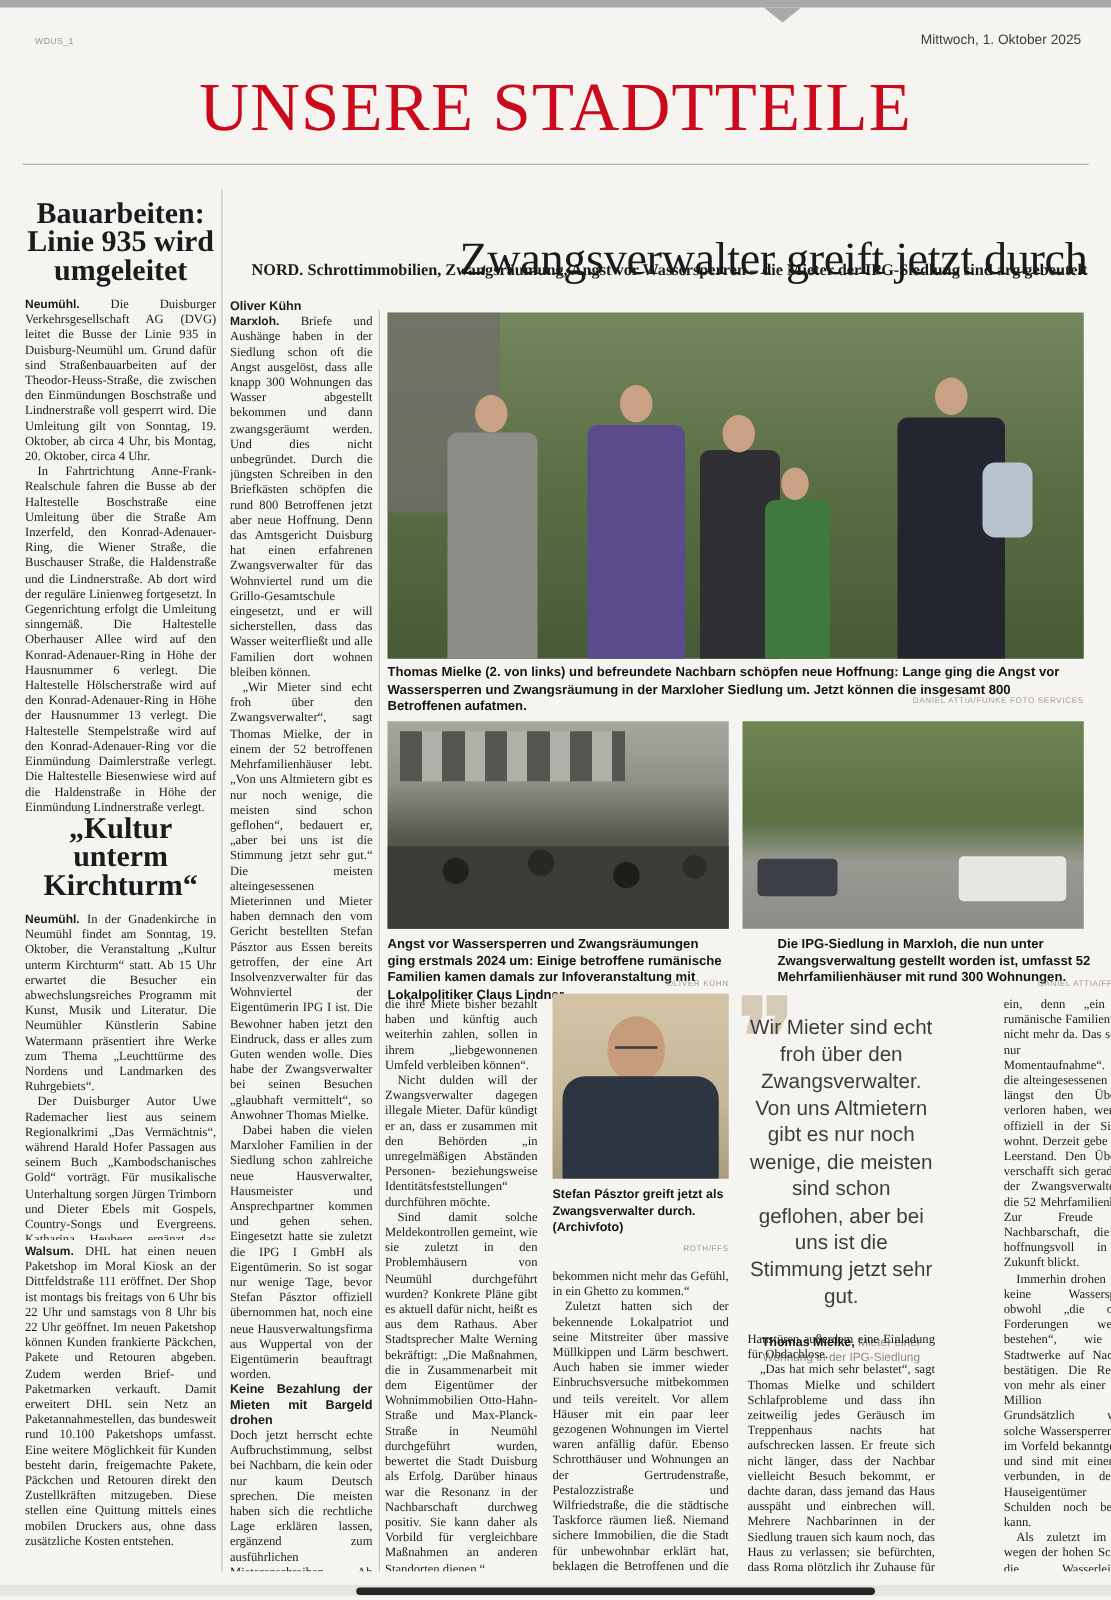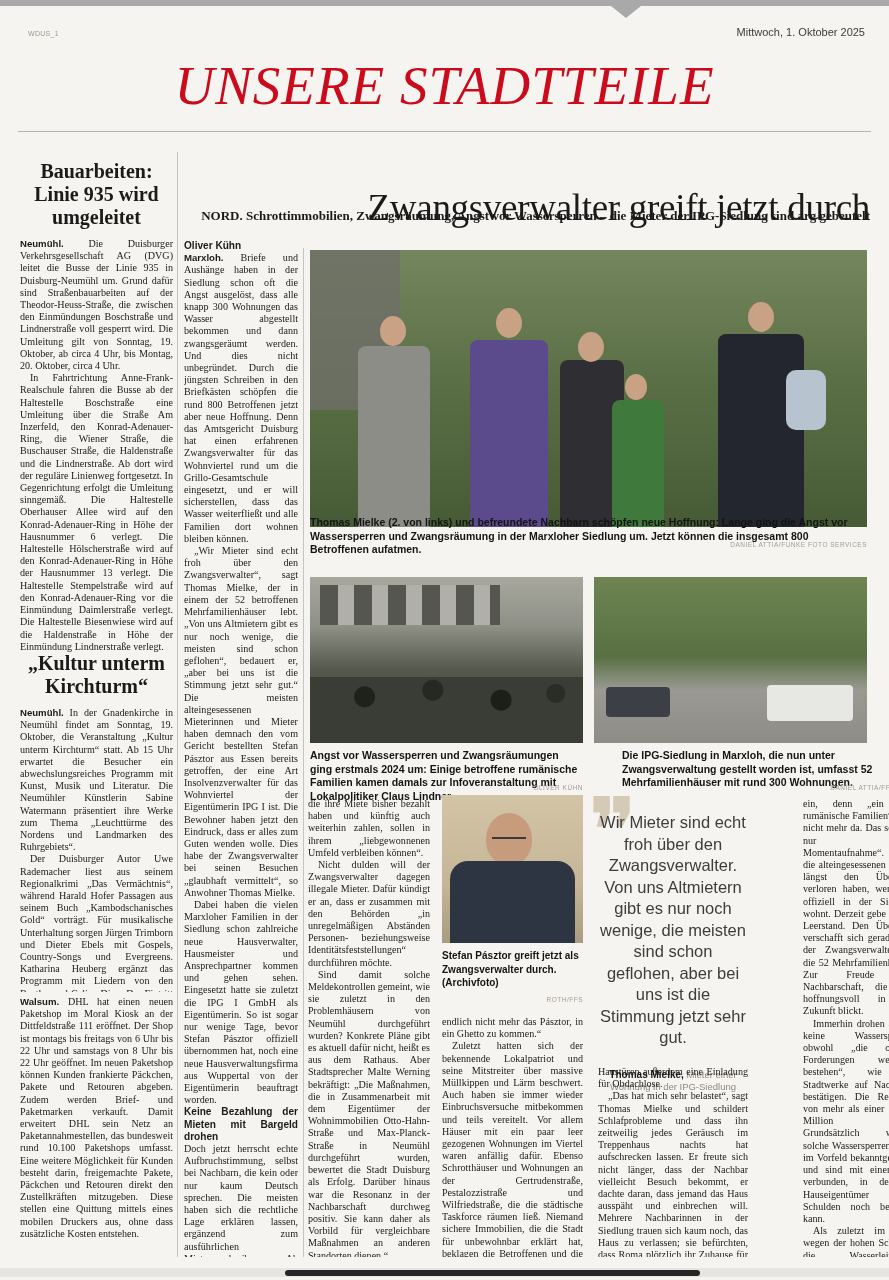--- a/index.html
+++ b/index.html
@@ -11,26 +11,26 @@
   .top-chrome{position:absolute;top:0;left:0;width:889px;height:6px;background:#a9a9a9;}
   .top-handle{position:absolute;top:6px;left:611px;width:0;height:0;
     border-left:15px solid transparent;border-right:15px solid transparent;border-top:12px solid #a9a9a9;}
   .hscroll-track{position:absolute;left:0;top:1268px;width:889px;height:9px;background:#e7e5e1;}
   .hscroll-thumb{position:absolute;left:285px;top:1270px;width:415px;height:6px;background:#262626;border-radius:3px;}
   
   .page-code{position:absolute;left:28px;top:30px;font-family:"Liberation Sans",sans-serif;font-size:7px;color:#9a9791;letter-spacing:.3px;}
   .page-date{position:absolute;right:24px;top:26px;font-family:"Liberation Sans",sans-serif;font-size:11px;color:#3c3c3c;}
   .section-title{position:absolute;left:18px;top:56px;width:853px;text-align:center;
     font-family:"Liberation Serif",serif;font-weight:400;font-size:55px;line-height:60px;
-    color:#cb0a1c;letter-spacing:1px;font-style:italic;}
+    color:#cb0a1c;letter-spacing:1px;}
   .masthead-rule{position:absolute;left:18px;top:131px;width:853px;border-top:1px solid #b6b3ac;}
   
   .vrule{position:absolute;width:1px;background:#c7c4bd;}
   
-  .hd-sidebar{font-family:"Liberation Serif",serif;font-weight:700;font-size:20px;line-height:23px;text-align:center;margin:0 0 9px;}
+  .hd-sidebar{font-family:"Liberation Serif",serif;font-weight:700;font-size:24px;line-height:23px;text-align:center;margin:0 0 9px;}
   .body-col p{margin:0;font-size:10.1px;line-height:12.2px;text-align:justify;}
   .body-col p.ind{text-indent:10px;}
   .lead{font-family:"Liberation Sans",sans-serif;font-weight:700;font-size:9.6px;}
   .byline{font-family:"Liberation Sans",sans-serif;font-weight:700;font-size:11px;margin:0 0 12px;}
   .inline-sub{font-family:"Liberation Sans",sans-serif;font-weight:700;font-size:11px;line-height:13.5px;
     text-align:left;margin:6px 0 3px;text-indent:0 !important;}
   .headline{position:absolute;left:183px;top:163px;width:687px;text-align:right;
     font-family:"Liberation Serif",serif;font-weight:400;font-size:37px;line-height:40px;letter-spacing:-.3px;}
   .subhead{position:absolute;left:183px;top:208px;width:687px;text-align:right;
     font-family:"Liberation Serif",serif;font-weight:700;font-size:13px;line-height:16px;}
@@ -109,21 +109,21 @@
   <div class="fig" style="left:160px;top:90px;width:78px;height:187px;background:#5b4b8c;"></div>
   <div class="head" style="left:186px;top:58px;"></div>
   <div class="fig" style="left:250px;top:110px;width:64px;height:167px;background:#2e2e33;"></div>
   <div class="head" style="left:268px;top:82px;"></div>
   <div class="fig" style="left:302px;top:150px;width:52px;height:127px;background:#3f7a3c;"></div>
   <div class="head" style="left:315px;top:124px;width:22px;height:26px;"></div>
   <div class="fig" style="left:408px;top:84px;width:86px;height:193px;background:#23262e;"></div>
   <div class="head" style="left:438px;top:52px;"></div>
   <div class="fig" style="left:476px;top:120px;width:40px;height:60px;background:#b7c4cf;border-radius:10px;"></div>
 </div>
-<div style="position:absolute;left:310px;top:516px;width:557px;height:38px;">
+<div style="position:absolute;left:310px;top:532px;width:557px;height:38px;">
   <div class="caption">Thomas Mielke (2. von links) und befreundete Nachbarn schöpfen neue Hoffnung: Lange ging die Angst vor Wassersperren und Zwangsräumung in der Marxloher Siedlung um. Jetzt können die insgesamt 800 Betroffenen aufatmen.</div>
   <div class="credit" style="position:absolute;right:0;bottom:6px;">DANIEL ATTIA/FUNKE FOTO SERVICES</div>
 </div>
 
 <div class="photo ph-crowd" style="left:310px;top:577px;width:273px;height:166px;">
   <div class="win"></div>
   <div style="position:absolute;left:0;bottom:0;width:100%;height:66px;background:radial-gradient(circle at 20% 30%,#1f211c 0 10px,transparent 11px),radial-gradient(circle at 45% 20%,#262822 0 10px,transparent 11px),radial-gradient(circle at 70% 35%,#1c1e19 0 10px,transparent 11px),radial-gradient(circle at 90% 25%,#2a2c26 0 9px,transparent 10px),#3a3d35;"></div>
 </div>
 <div class="photo ph-street" style="left:594px;top:577px;width:273px;height:166px;">
   <div class="car" style="left:12px;bottom:26px;width:64px;height:30px;background:#3c4046;"></div>
@@ -148,21 +148,21 @@
 <div class="photo ph-pasztor" style="left:442px;top:795px;width:141px;height:148px;">
   <div class="p-head"></div>
   <div class="p-glasses"></div>
   <div class="p-body"></div>
 </div>
 <div style="position:absolute;left:442px;top:949px;width:141px;height:56px;">
   <div class="caption" style="font-size:10px;">Stefan Pásztor greift jetzt als Zwangsverwalter durch. (Archivfoto)</div>
   <div class="credit" style="position:absolute;right:0;bottom:2px;">ROTH/FFS</div>
 </div>
 <section style="position:absolute;left:442px;top:1016px;width:141px;height:241px;" class="body-col clip">
-  <p>endlich nicht mehr das Pásztor, in ein Ghetto zu kommen.“</p>
+  <p>bekommen nicht mehr das Gefühl, in ein Ghetto zu kommen.“</p>
   <p class="ind">Zuletzt hatten sich der bekennende Lokalpatriot und seine Mitstreiter über massive Müllkippen und Lärm beschwert. Auch haben sie immer wieder Einbruchsversuche mitbekommen und teils vereitelt. Vor allem Häuser mit ein paar leer gezogenen Wohnungen im Viertel waren anfällig dafür. Ebenso Schrotthäuser und Wohnungen an der Gertrudenstraße, Pestalozzistraße und Wilfriedstraße, die die städtische Taskforce räumen ließ. Niemand sichere Immobilien, die die Stadt für unbewohnbar erklärt hat, beklagen die Betroffenen und die Nachbarn gleichermaßen. Versiegelte Türen seien offenkundig für Einbrecher sowie Hausbesetzer keine großen Hürden und offene</p>
 </section>
 
 <div class="quote-wrap" style="left:598px;top:812px;width:150px;">
   <div class="quote-mark">❞</div>
   <p class="quote-text">Wir Mieter sind echt froh über den Zwangsverwalter. Von uns Altmietern gibt es nur noch wenige, die meisten sind schon geflohen, aber bei uns ist die Stimmung jetzt sehr gut.</p>
   <div class="quote-attr"><b>Thomas Mielke,</b><span> Mieter einer Wohnung in der IPG-Siedlung</span></div>
 </div>
 <section style="position:absolute;left:598px;top:1066px;width:150px;height:191px;" class="body-col clip">
   <p>Haustüren außerdem eine Einladung für Obdachlose.</p>

